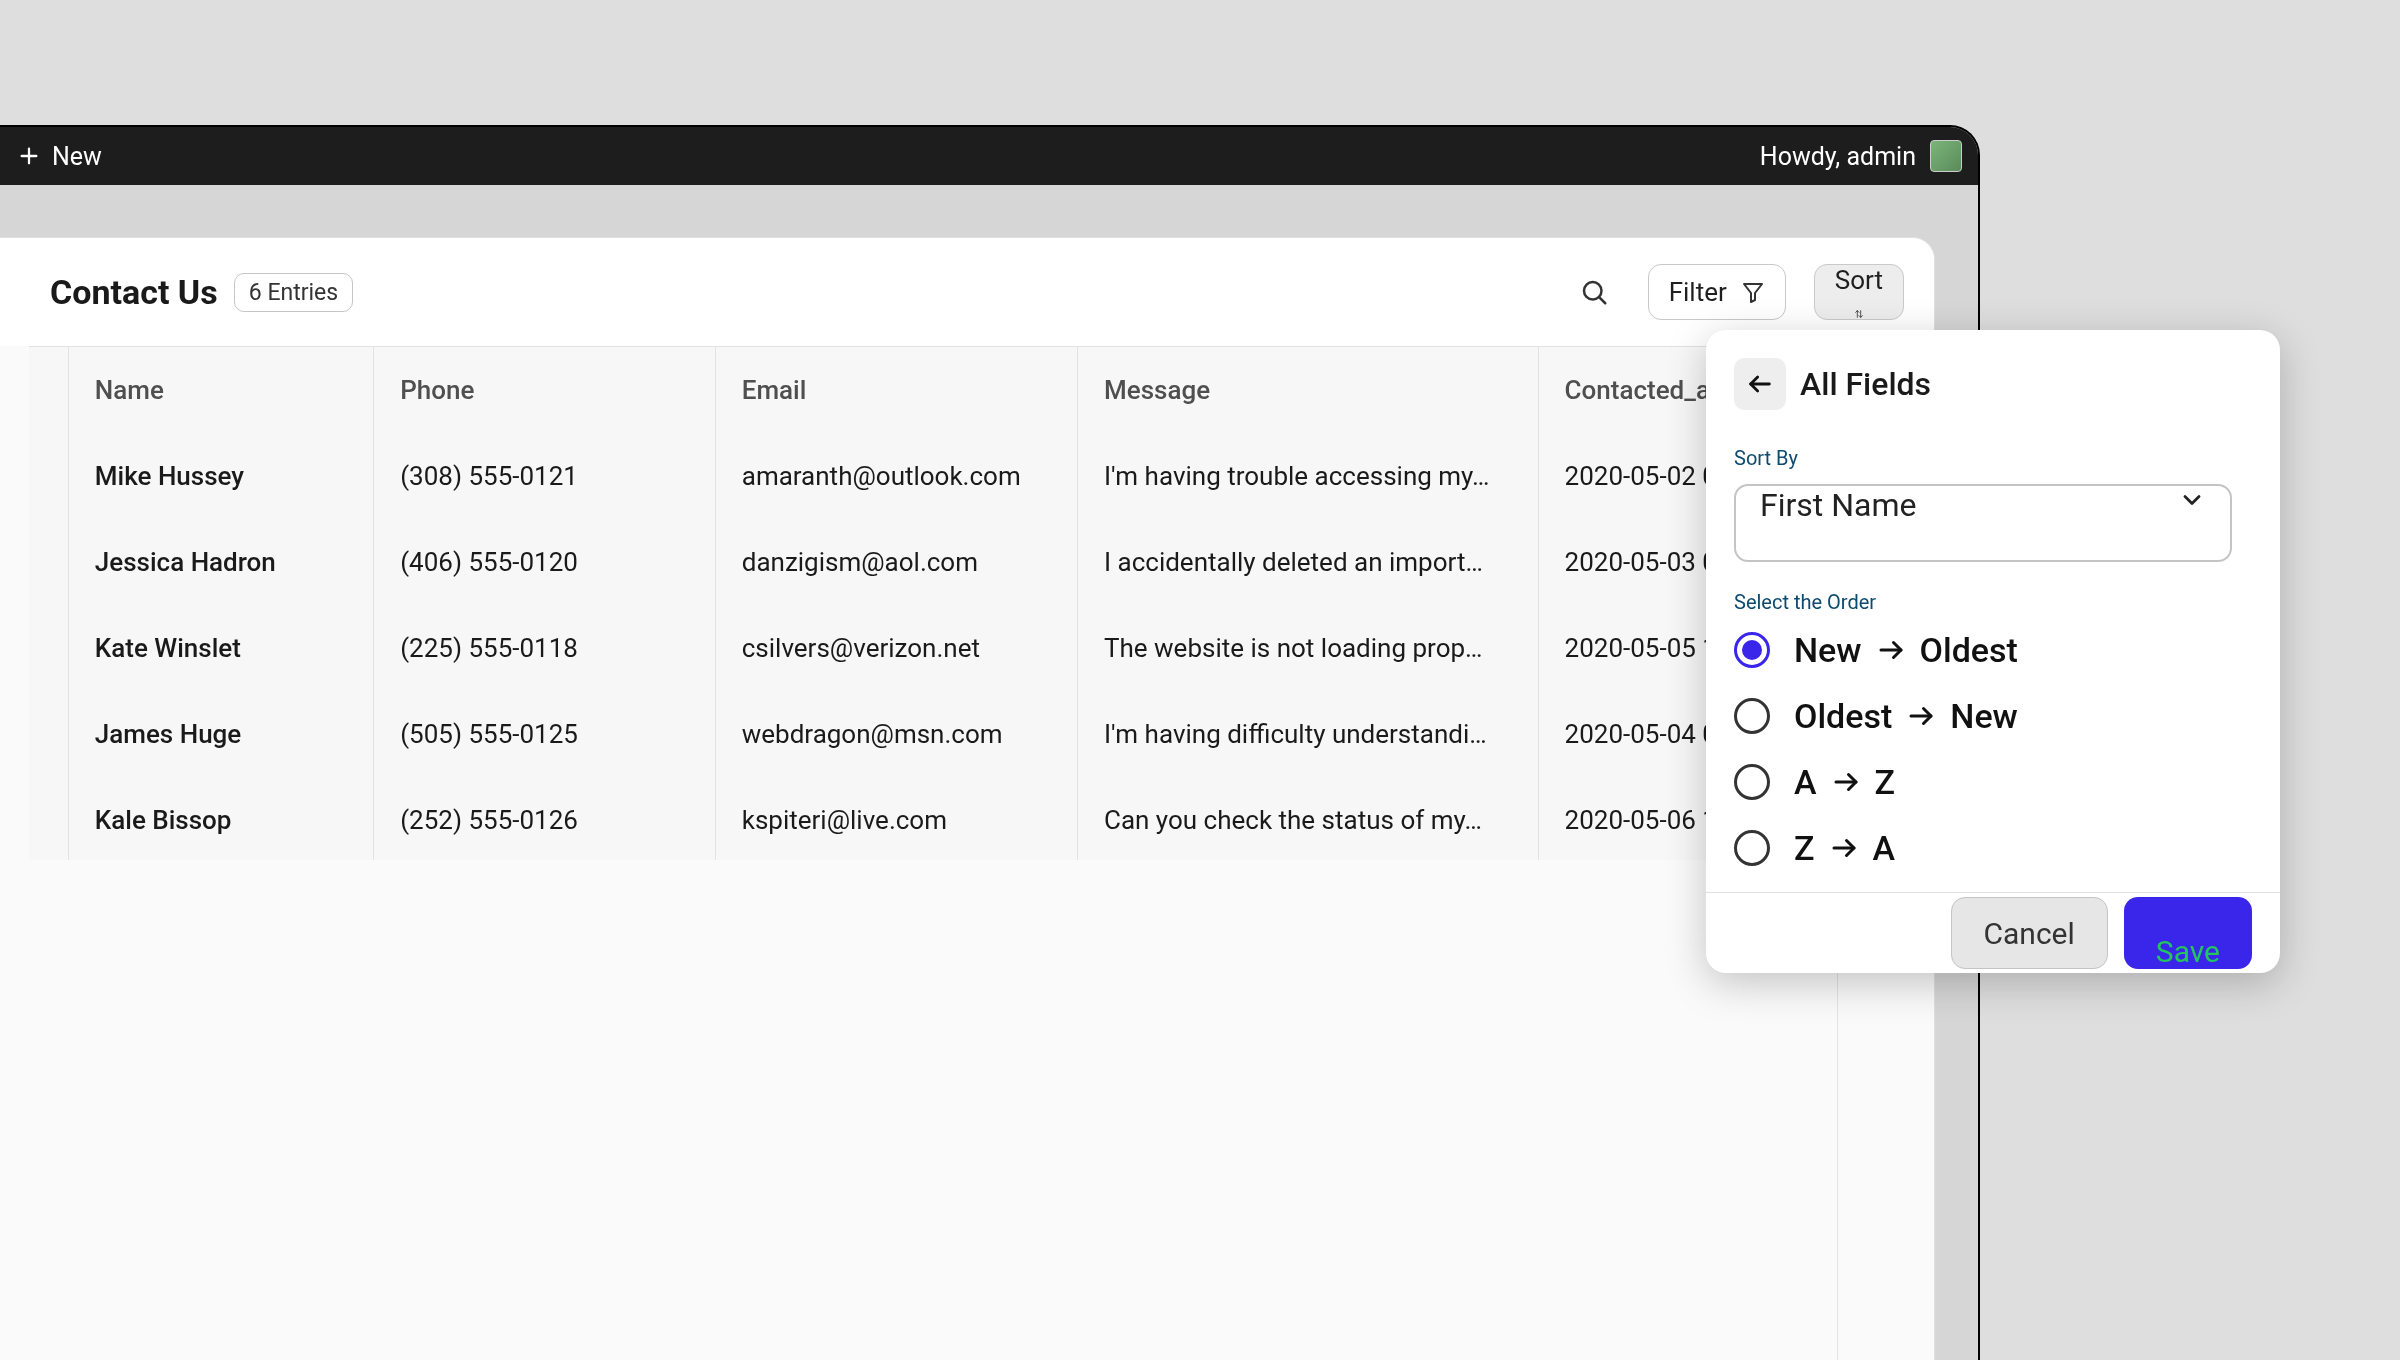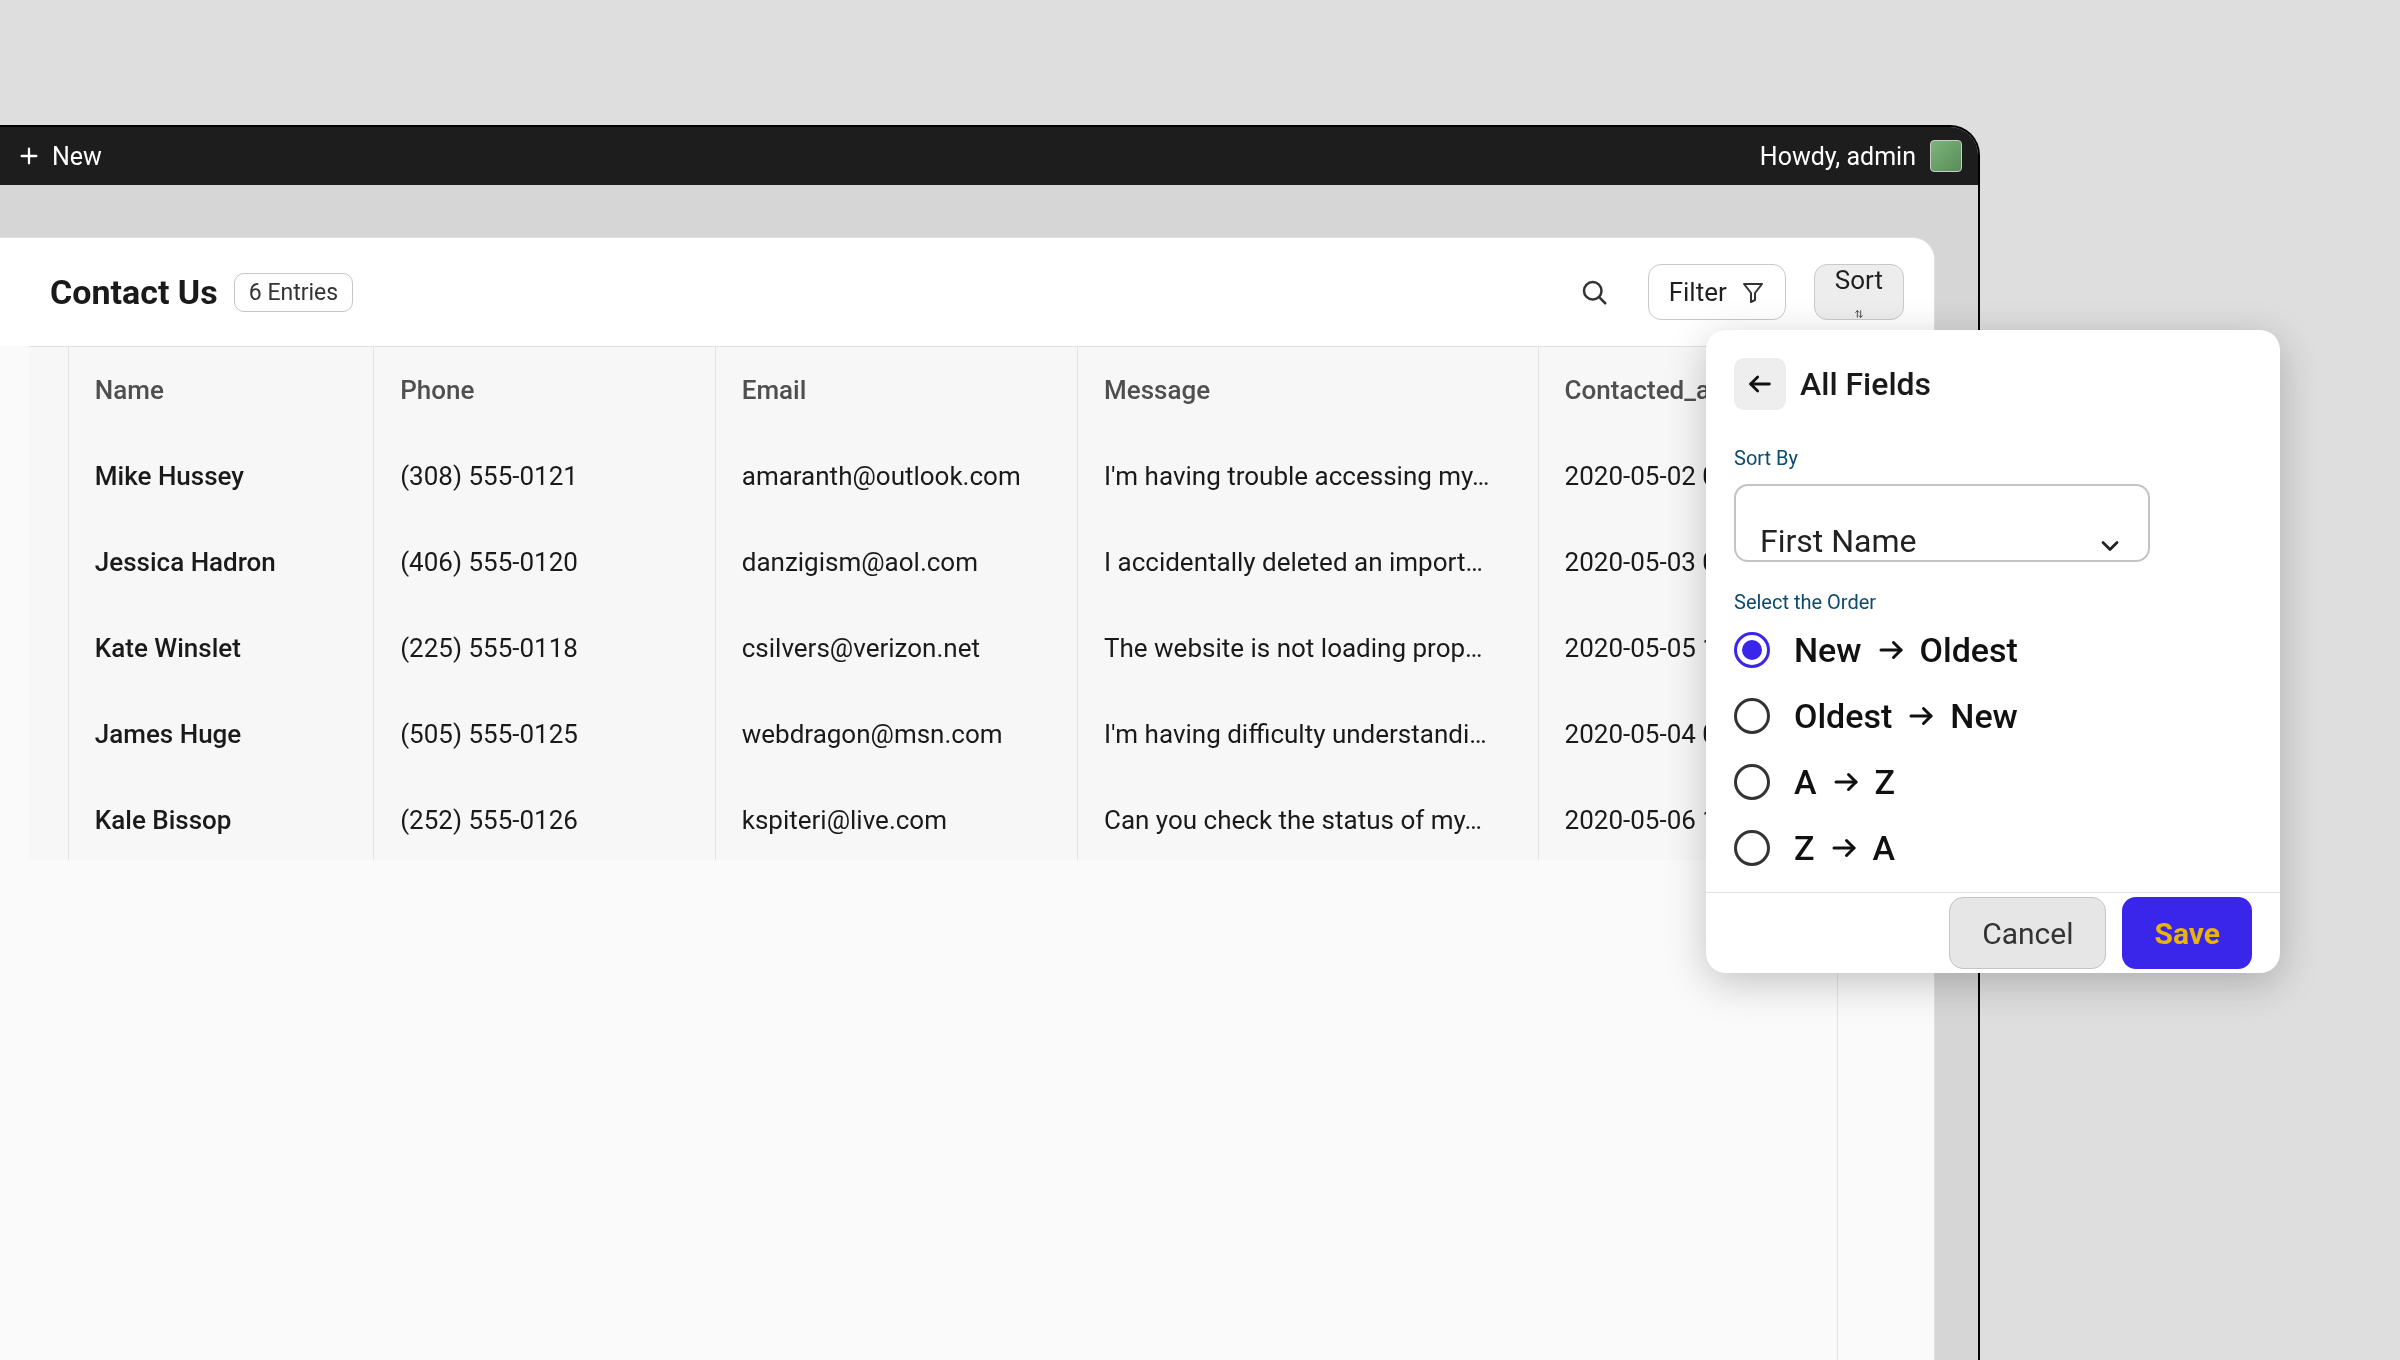--- a/index.html
+++ b/index.html
@@ -240,27 +240,27 @@
     .popover-body {
       padding: 14px 28px 24px 28px;
     }
     .field-label {
       font-size: 20px;
       color: #0c4a6e;
       margin-bottom: 14px;
       margin-top: 10px;
     }
     .select-box {
-      width: 416px;
+      width: 498px;
       height: 78px;
       border: 2px solid #c4c4c4;
       border-radius: 14px;
       padding: 0 24px;
       display: flex;
-      align-items: flex-end;
+      align-items: flex-start;
       justify-content: space-between;
       font-size: 32px;
       color: #222;
       cursor: pointer;
       background: #fff;
     }
     .radio-list {
       margin-top: 16px;
       display: flex;
       flex-direction: column;
@@ -321,23 +321,24 @@
       justify-content: center;
       cursor: pointer;
     }
     .btn-cancel {
       background: #e6e6e6;
       border: 1.5px solid #c4c4c4;
       color: #333;
     }
     .btn-save {
       background: #3a25ea;
-      color: #eab308;
+      color: #22c55e;
       border: none;
-      font-weight: 700;
+      font-weight: 400;
+      align-items: flex-end;
     }
   </style>
 </head>
 <body>
 
 <div class="app-frame">
 
   <div class="top-bar">
     <div class="new-btn">
       <span class="plus">

